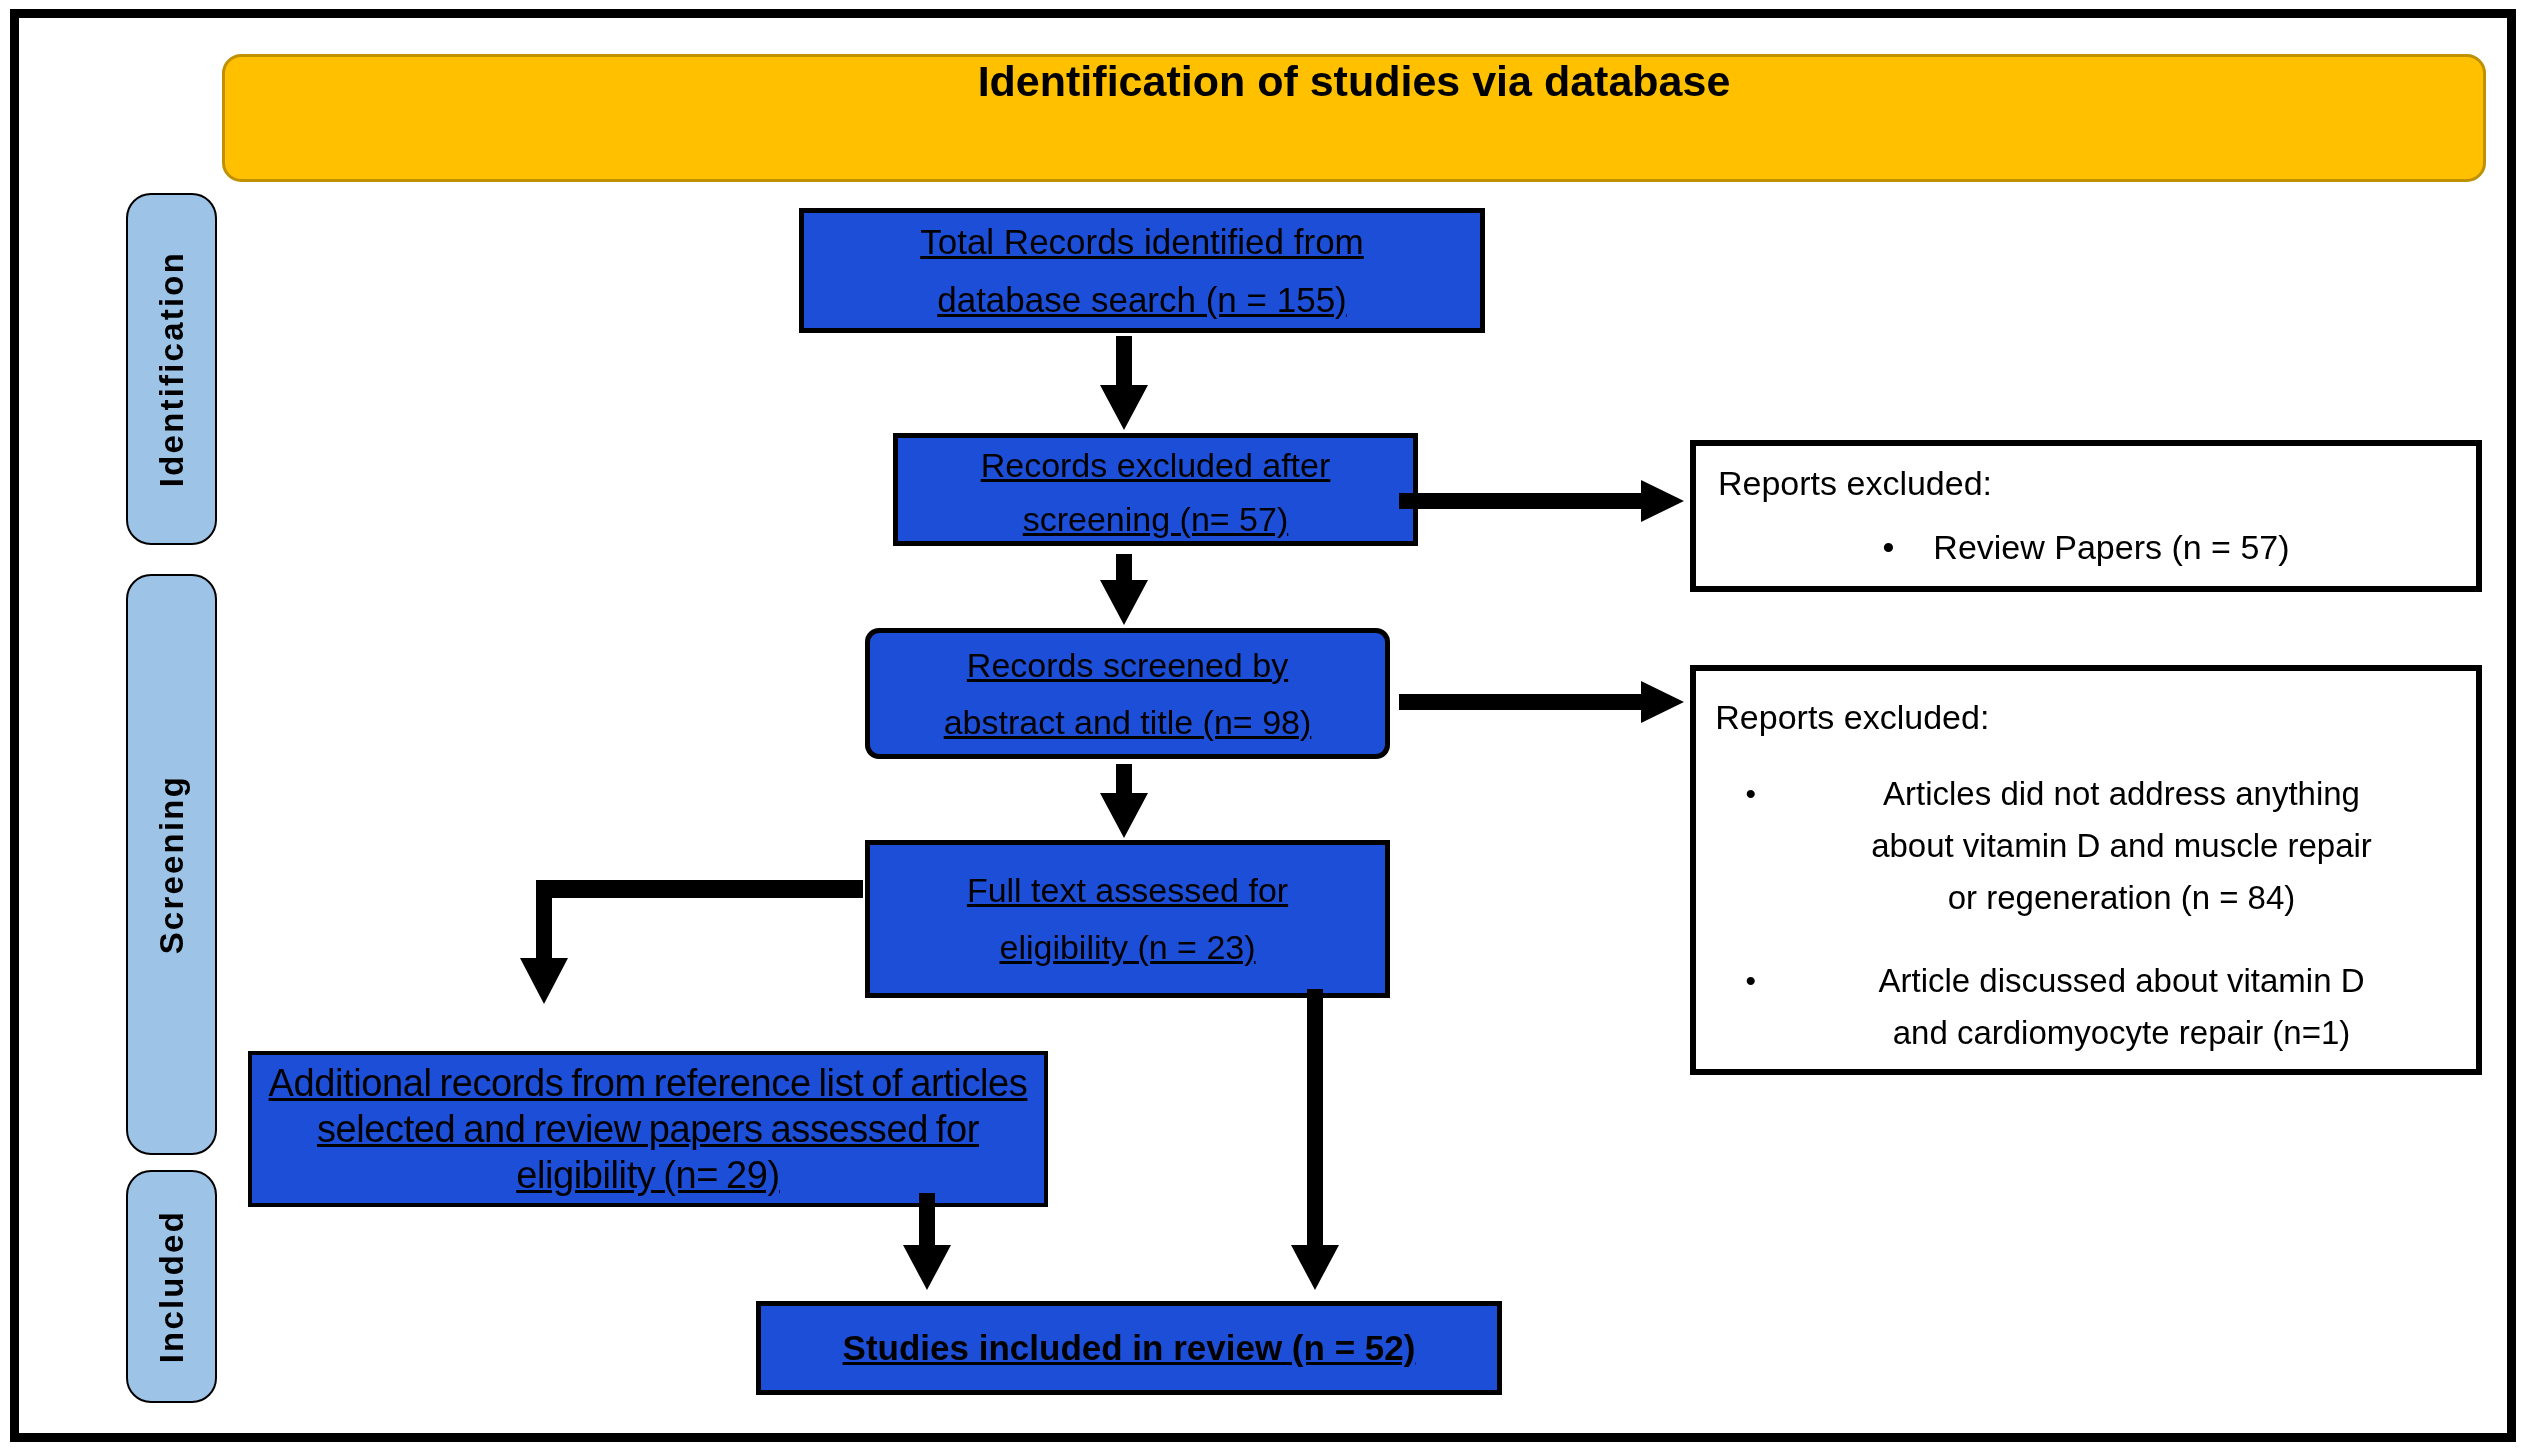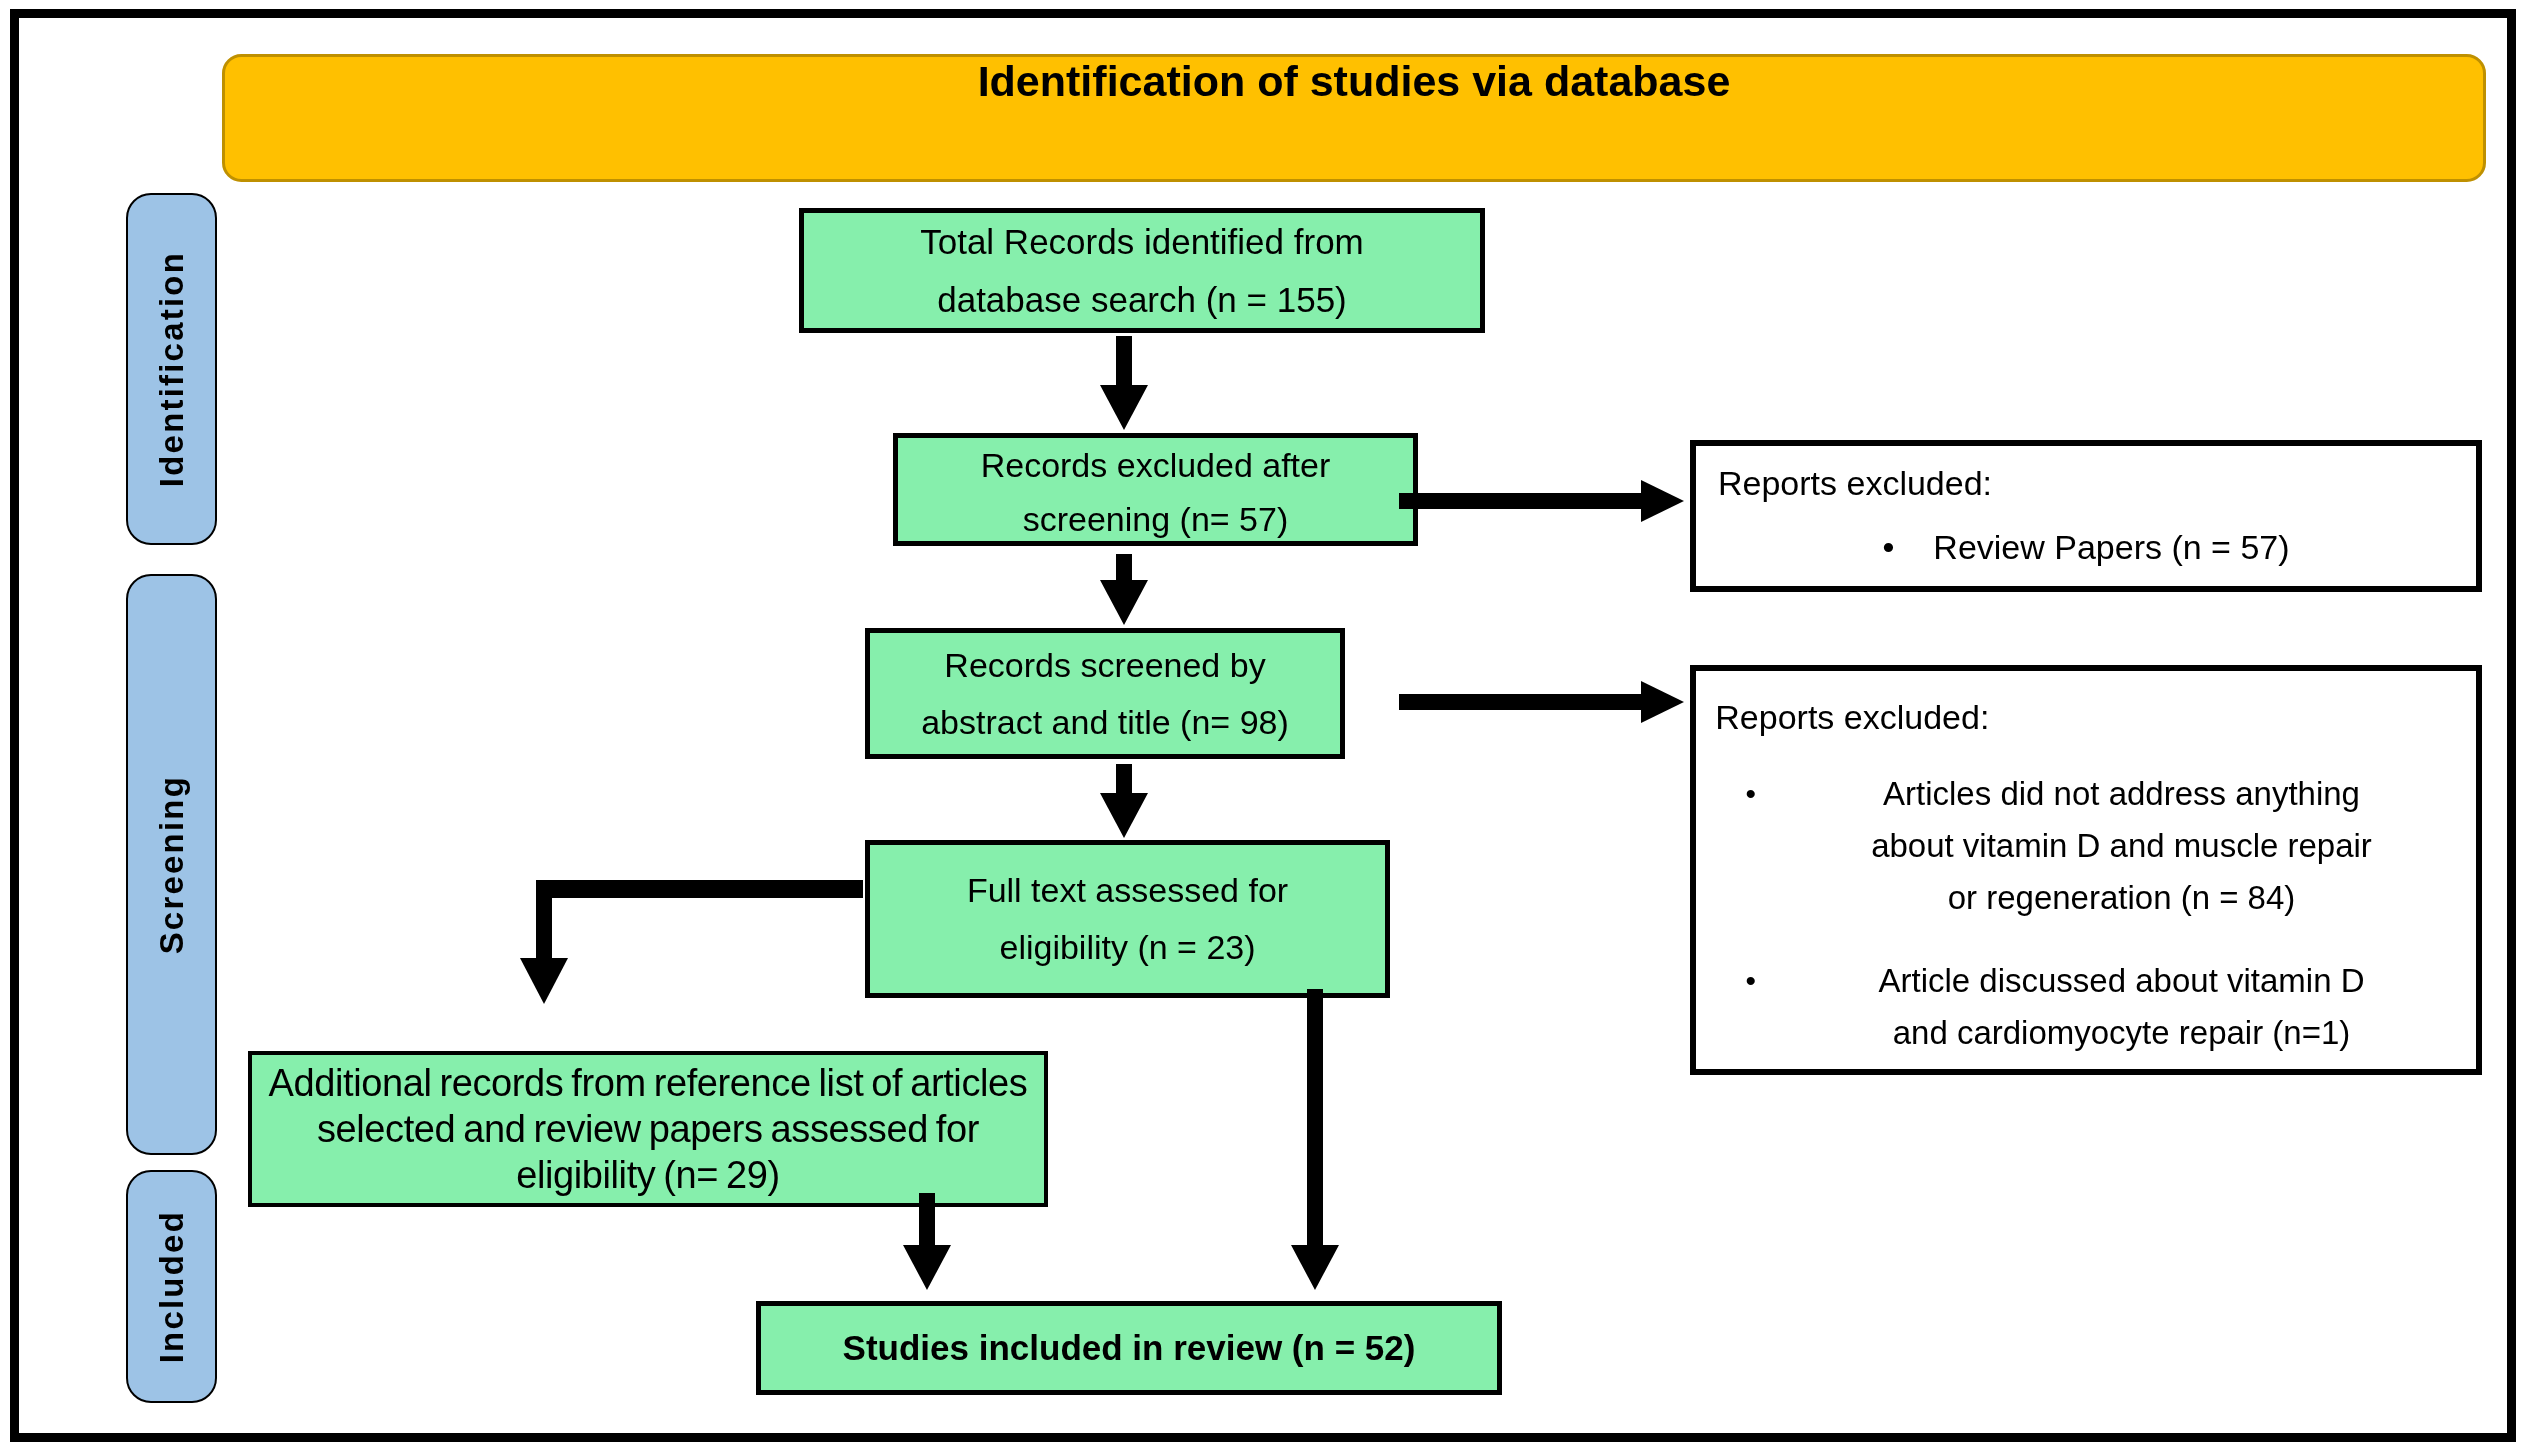--- a/index.html
+++ b/index.html
@@ -23,27 +23,27 @@
     display:flex;align-items:center;justify-content:center;
   }
   .stage-vtext{
     writing-mode:vertical-rl;transform:rotate(180deg);
     font-size:33px;font-weight:bold;letter-spacing:2.2px;white-space:nowrap;
   }
   #stage-identification{top:193px;height:352px;}
   #stage-screening{top:574px;height:581px;}
   #stage-included{top:1170px;height:233px;}
   .flowbox{
-    position:absolute;background:#86efac;border:5.2px solid #000;box-sizing:border-box;
+    position:absolute;background:#1d4ed8;border:5.2px solid #000;box-sizing:border-box;
     display:flex;flex-direction:column;align-items:center;justify-content:center;
-    text-align:center;font-size:35px;line-height:58px;
+    text-align:center;font-size:35px;line-height:58px;text-decoration:underline;
   }
   #box-total{left:799px;top:208px;width:686px;height:125px;}
   #box-excluded{left:893px;top:433px;width:525px;height:113px;font-size:34px;line-height:54px;justify-content:space-between;}
-  #box-screened{left:865px;top:628px;width:480px;height:131px;font-size:34px;line-height:57px;}
+  #box-screened{left:865px;top:628px;width:525px;height:131px;font-size:34px;line-height:57px;border-radius:14px;}
   #box-fulltext{left:865px;top:840px;width:525px;height:158px;font-size:34px;line-height:57px;}
   #box-additional{
     left:248px;top:1051px;width:800px;height:156px;border-width:4.5px;
     font-size:38px;line-height:46px;letter-spacing:-0.4px;word-spacing:-2.2px;
   }
   #box-final{left:756px;top:1301px;width:746px;height:94px;font-weight:bold;}
   .sidebox{
     position:absolute;background:#fff;border:6px solid #000;box-sizing:border-box;
     font-size:34px;
   }

